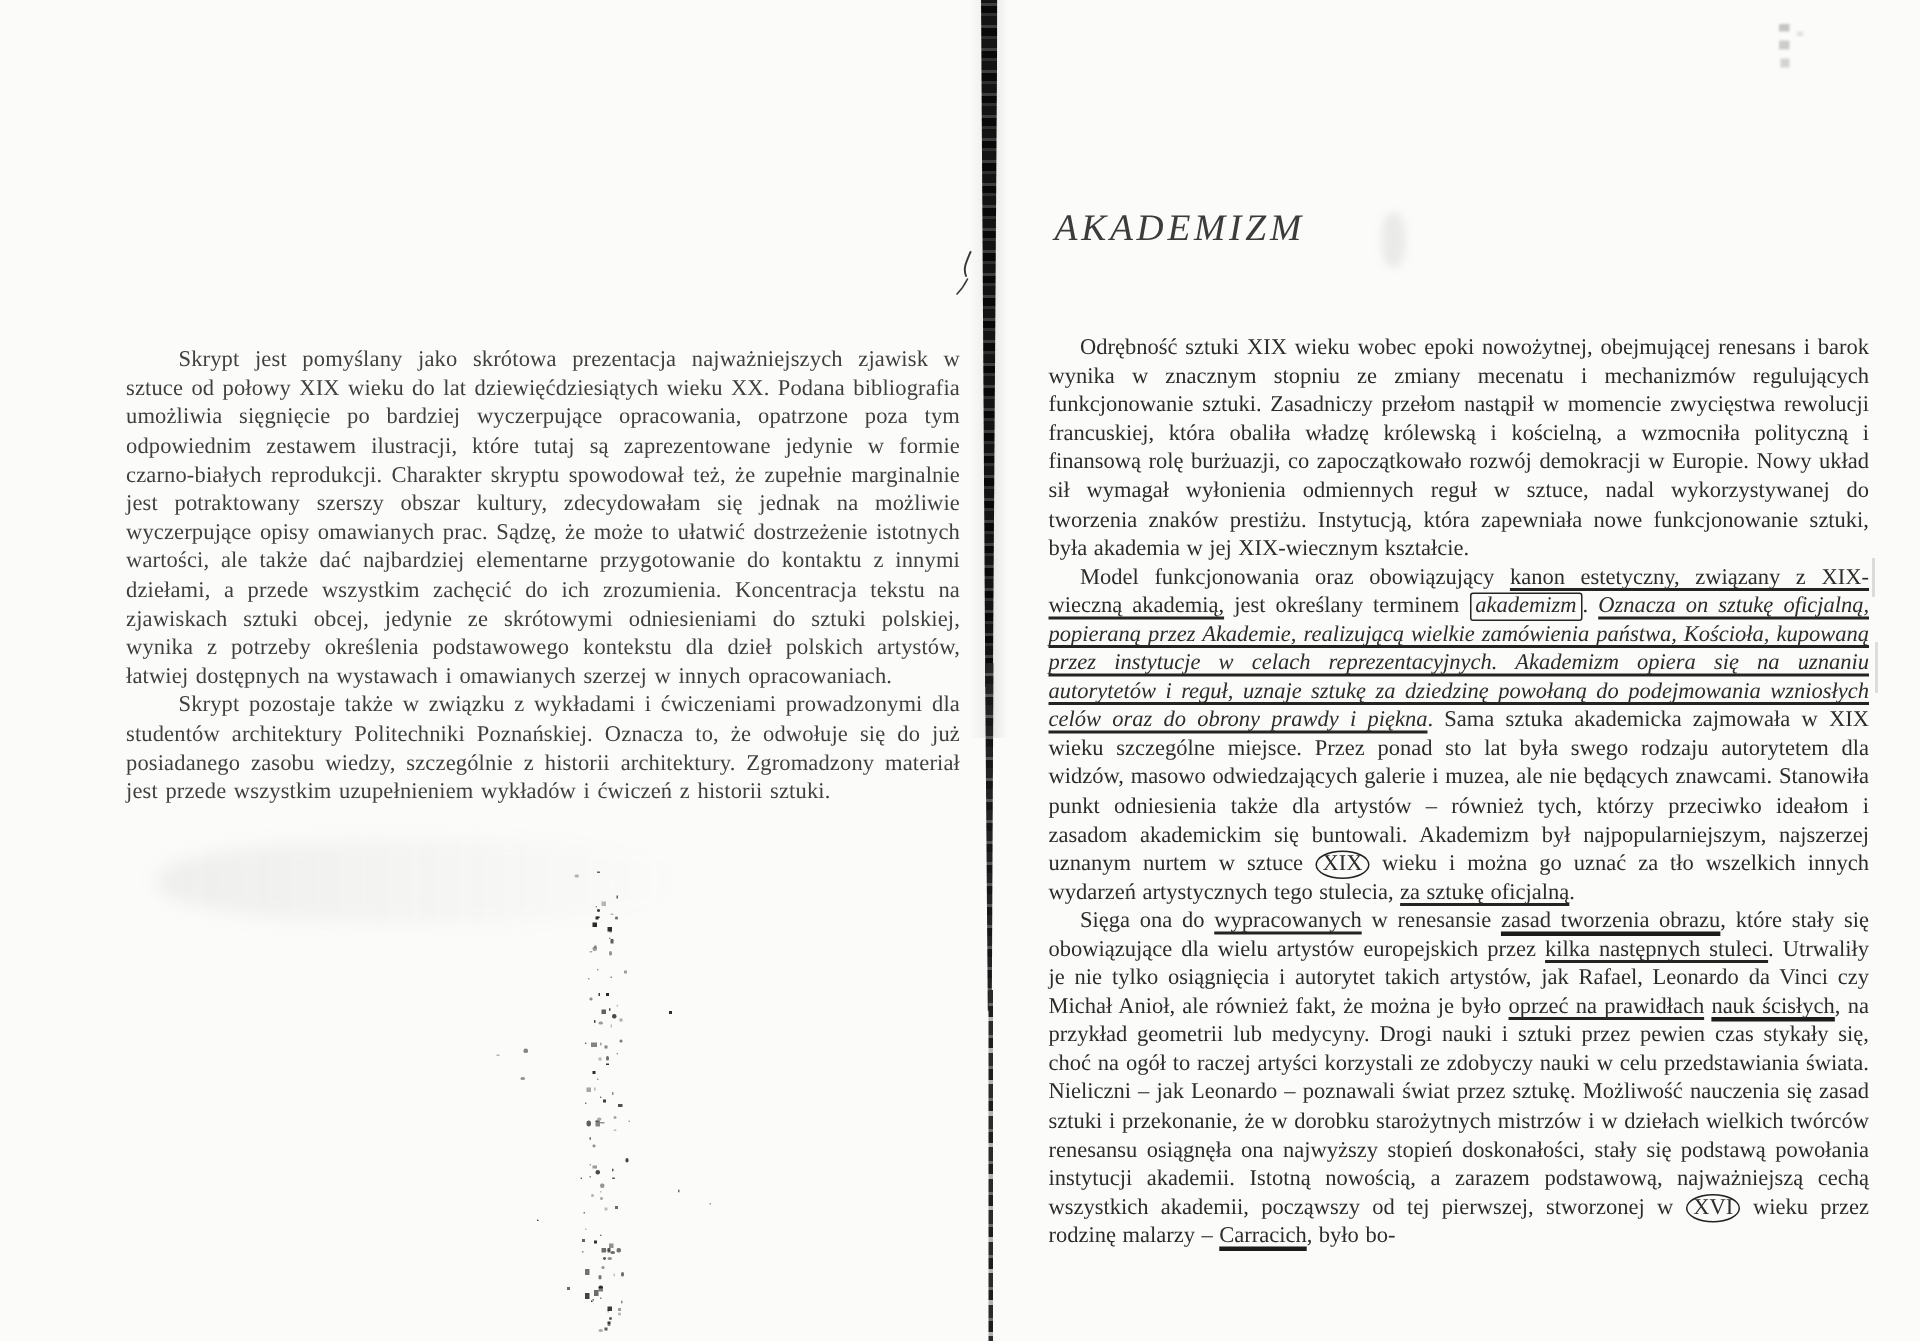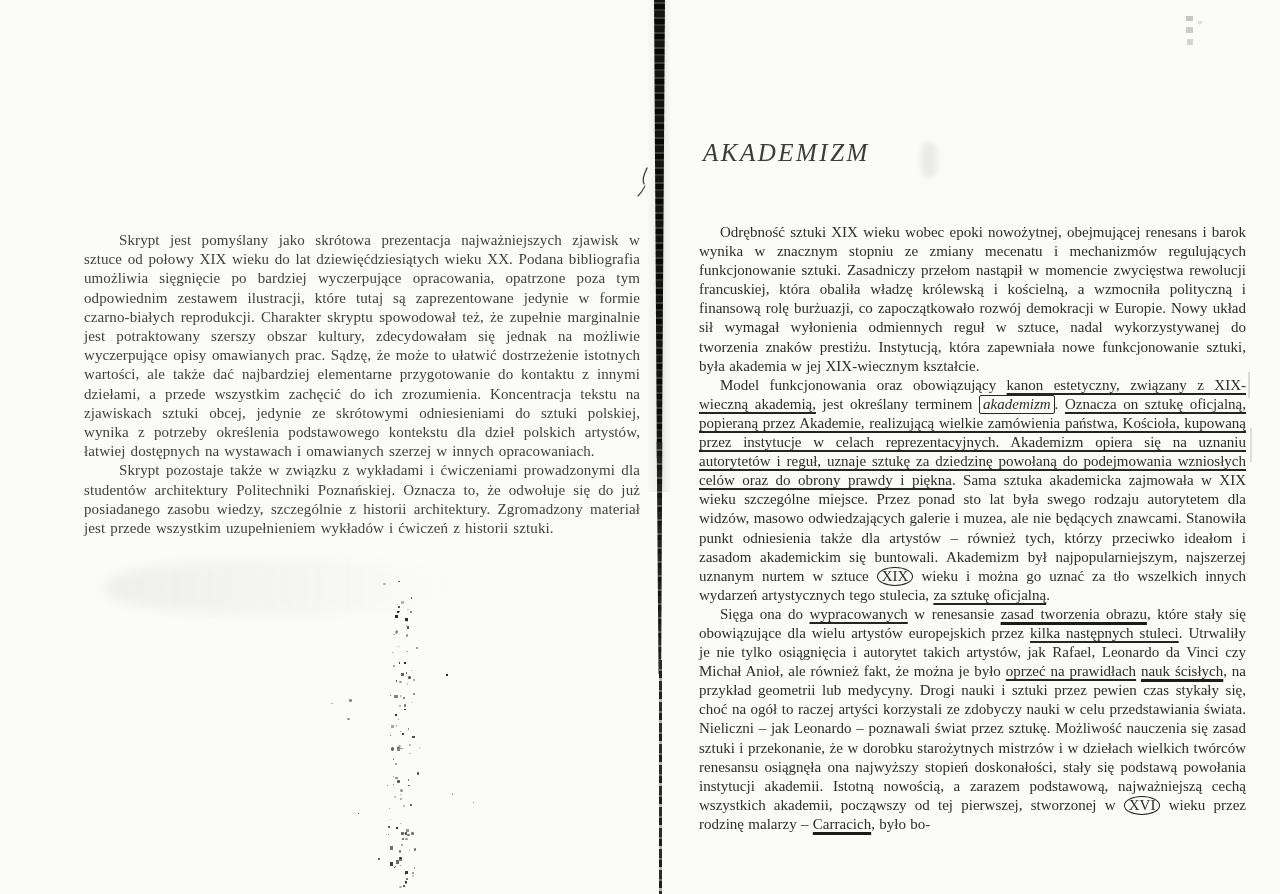--- a/index.html
+++ b/index.html
@@ -21,21 +21,21 @@
     font-size:15px; line-height:19.1px; color:#2c2c2c;
     word-spacing:0.6px;
   }
   .right-text .para { text-indent:21px; }
   .heading {
     position:absolute; left:703px; top:139px; margin:0;
     font-size:25px; font-weight:normal; font-style:italic;
     letter-spacing:2.5px; color:#3c3c3c;
   }
   
-  .st-i { }
+  .st-i { font-style:italic; }
   .st-u {
     text-decoration:underline; text-decoration-thickness:1.6px;
     text-underline-offset:3px; text-decoration-skip-ink:none;
     text-decoration-color:#242424;
   }
   .st-u2 {
     text-decoration:underline; text-decoration-thickness:2.8px;
     text-underline-offset:3px; text-decoration-skip-ink:none;
     text-decoration-color:#1b1b1b;
   }

